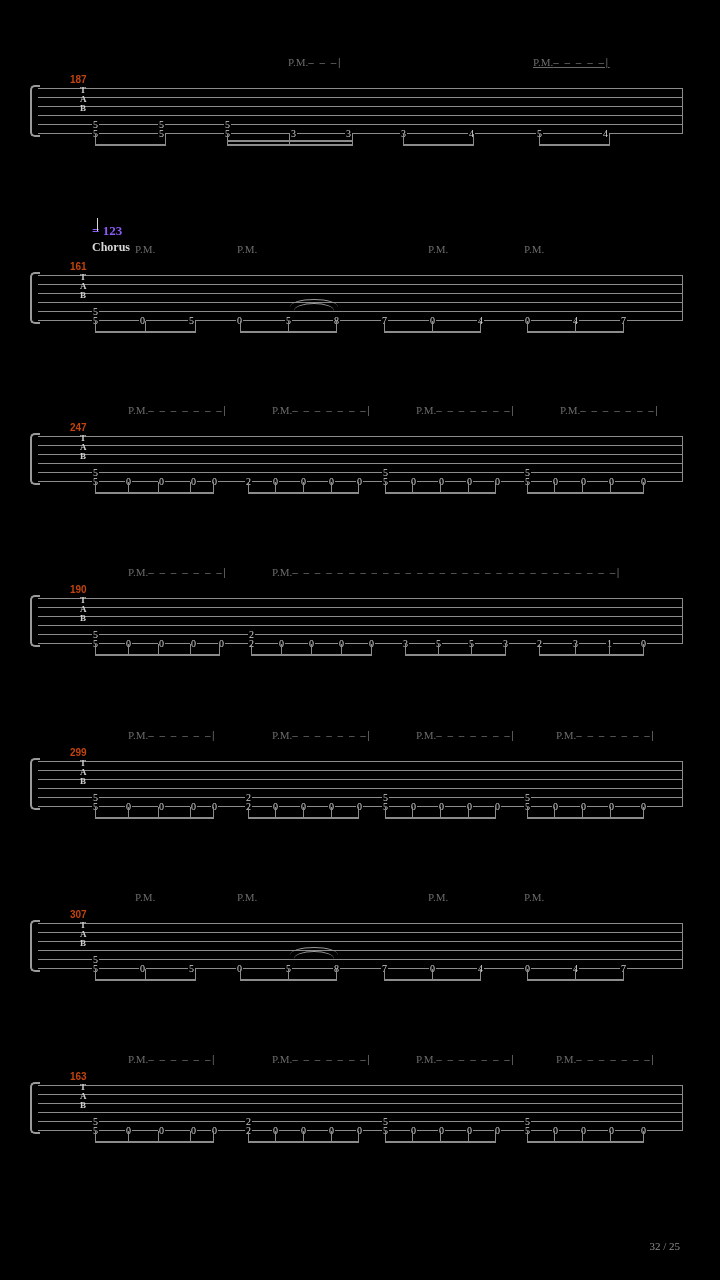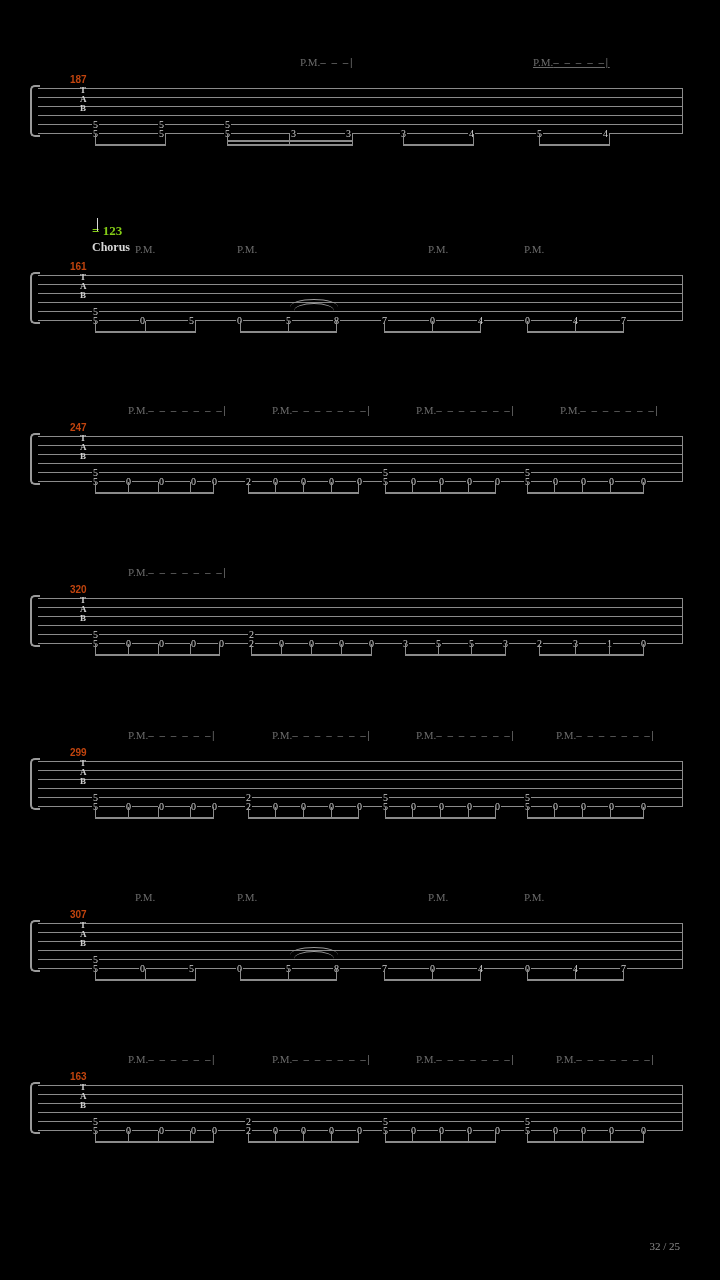--- a/index.html
+++ b/index.html
@@ -50,21 +50,21 @@
     position: absolute;
     color: #c1440e;
     font-size: 10px;
     font-weight: bold;
     font-family: "Liberation Sans", sans-serif;
   }
 
   
   .tempo {
     position: absolute;
-    color: #84cc16;
+    color: #8b5cf6;
     font-size: 13px;
     font-weight: bold;
     font-family: "Liberation Serif", serif;
     white-space: nowrap;
   }
   .section-label {
     position: absolute;
     color: #d8d8d8;
     font-size: 12px;
     font-weight: bold;
@@ -172,21 +172,21 @@
     font-family: "Liberation Serif", serif;
   }
 </style>
 </head>
 <body>
 
 <div class="page">
   <div id="systems-root">
       <div class="system" style="top: 88px;">
         <div class="pm-row" style="top: -32px;">
-          <div class="pm" style="left: 300px;"><span>P.M.</span><span class="dash">– – –|</span></div>
+          <div class="pm" style="left: 288px;"><span>P.M.</span><span class="dash">– – –|</span></div>
           <div class="pm" style="left: 533px; text-decoration: underline;"><span>P.M.</span><span class="dash">– – – – –|</span></div>
         </div>
         <div class="measure-num" style="left: 70px; top: -14px;">187</div>
         <div class="staff">
           <div class="line l0"></div>
           <div class="line l1"></div>
           <div class="line l2"></div>
           <div class="line l3"></div>
           <div class="line l4"></div>
           <div class="line l5"></div>
@@ -374,22 +374,23 @@
           <div class="stem" style="left: 27px;"></div>
           <div class="stem" style="left: 55px;"></div>
           <div class="stem" style="left: 83px;"></div>
           <div class="stem" style="left: 116px;"></div>
           <div class="beam" style="left: 0px; top: 10px; width: 116px;"></div>
         </div>
       </div>
       <div class="system" style="top: 598px;">
         <div class="pm-row" style="top: -32px;">
           <div class="pm" style="left: 128px;"><span>P.M.</span><span class="dash">– – – – – – –|</span></div>
-        </div>
-        <div class="measure-num" style="left: 70px; top: -14px;">320</div>
+          <div class="pm" style="left: 272px;"><span>P.M.</span><span class="dash">– – – – – – – – – – – – – – – – – – – – – – – – – – – – –|</span></div>
+        </div>
+        <div class="measure-num" style="left: 70px; top: -14px;">190</div>
         <div class="staff">
           <div class="line l0"></div>
           <div class="line l1"></div>
           <div class="line l2"></div>
           <div class="line l3"></div>
           <div class="line l4"></div>
           <div class="line l5"></div>
           <div class="endbar" style="right: 0px; top: 0px; height: 46px;"></div>
           <div class="tabword">
             <span>T</span>

